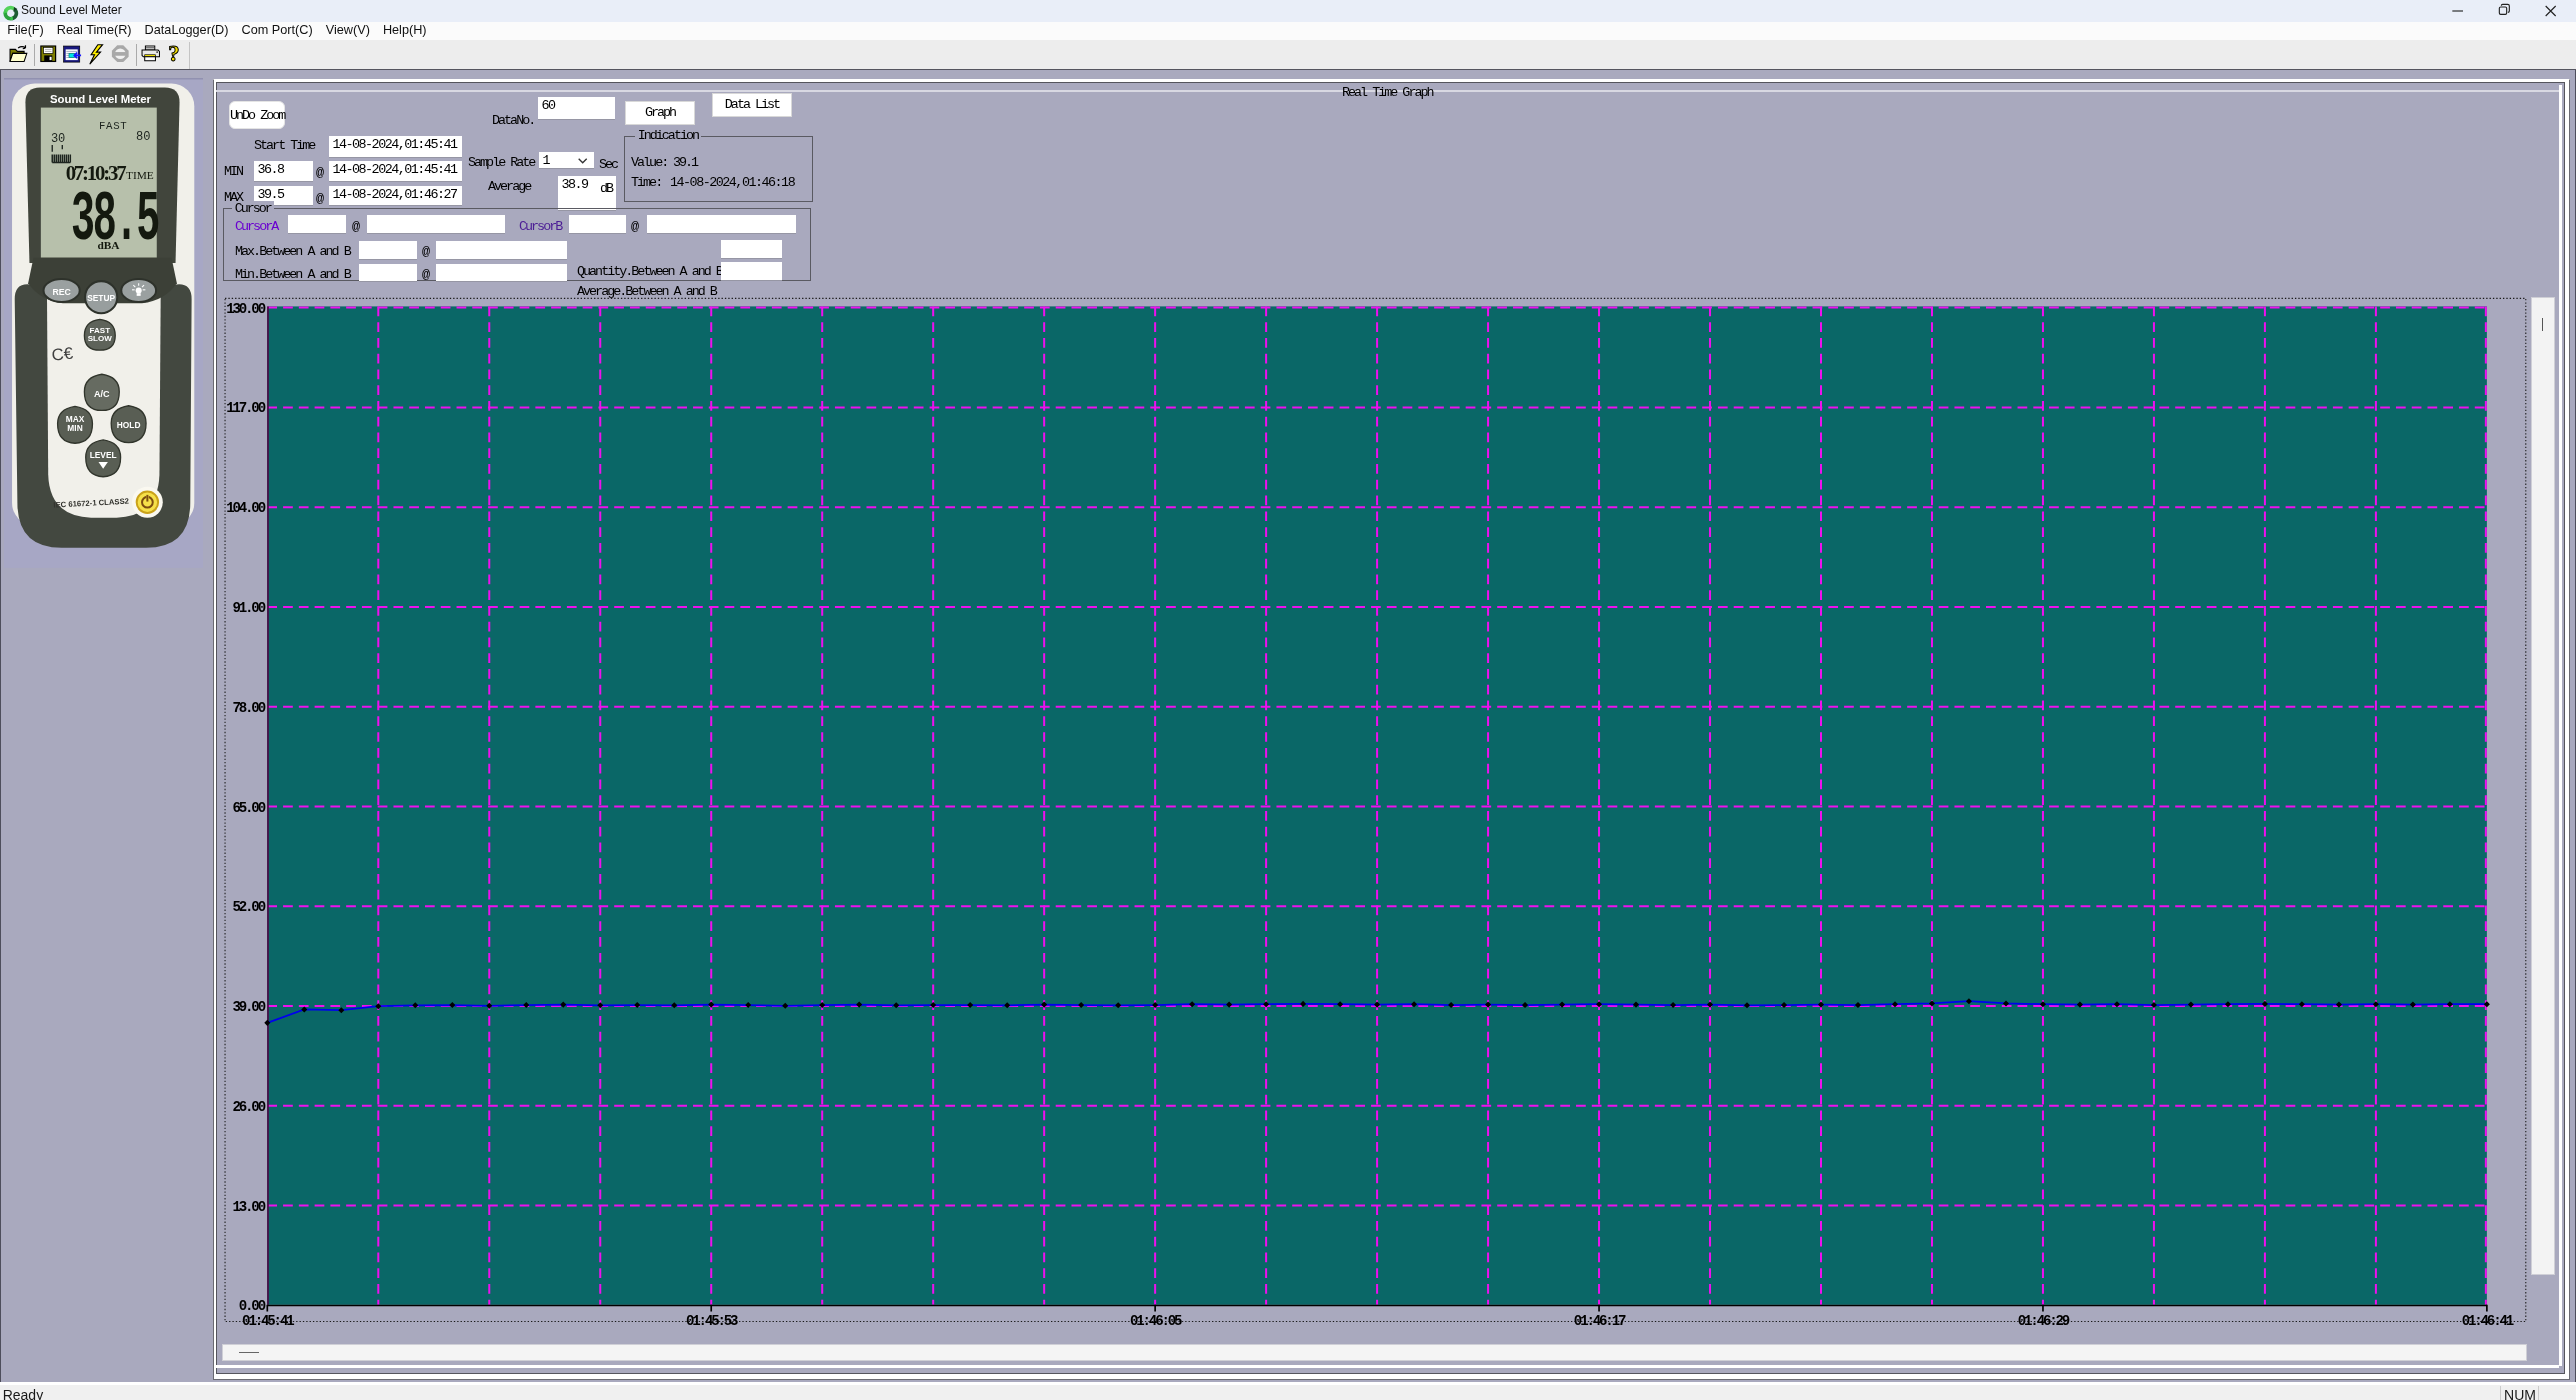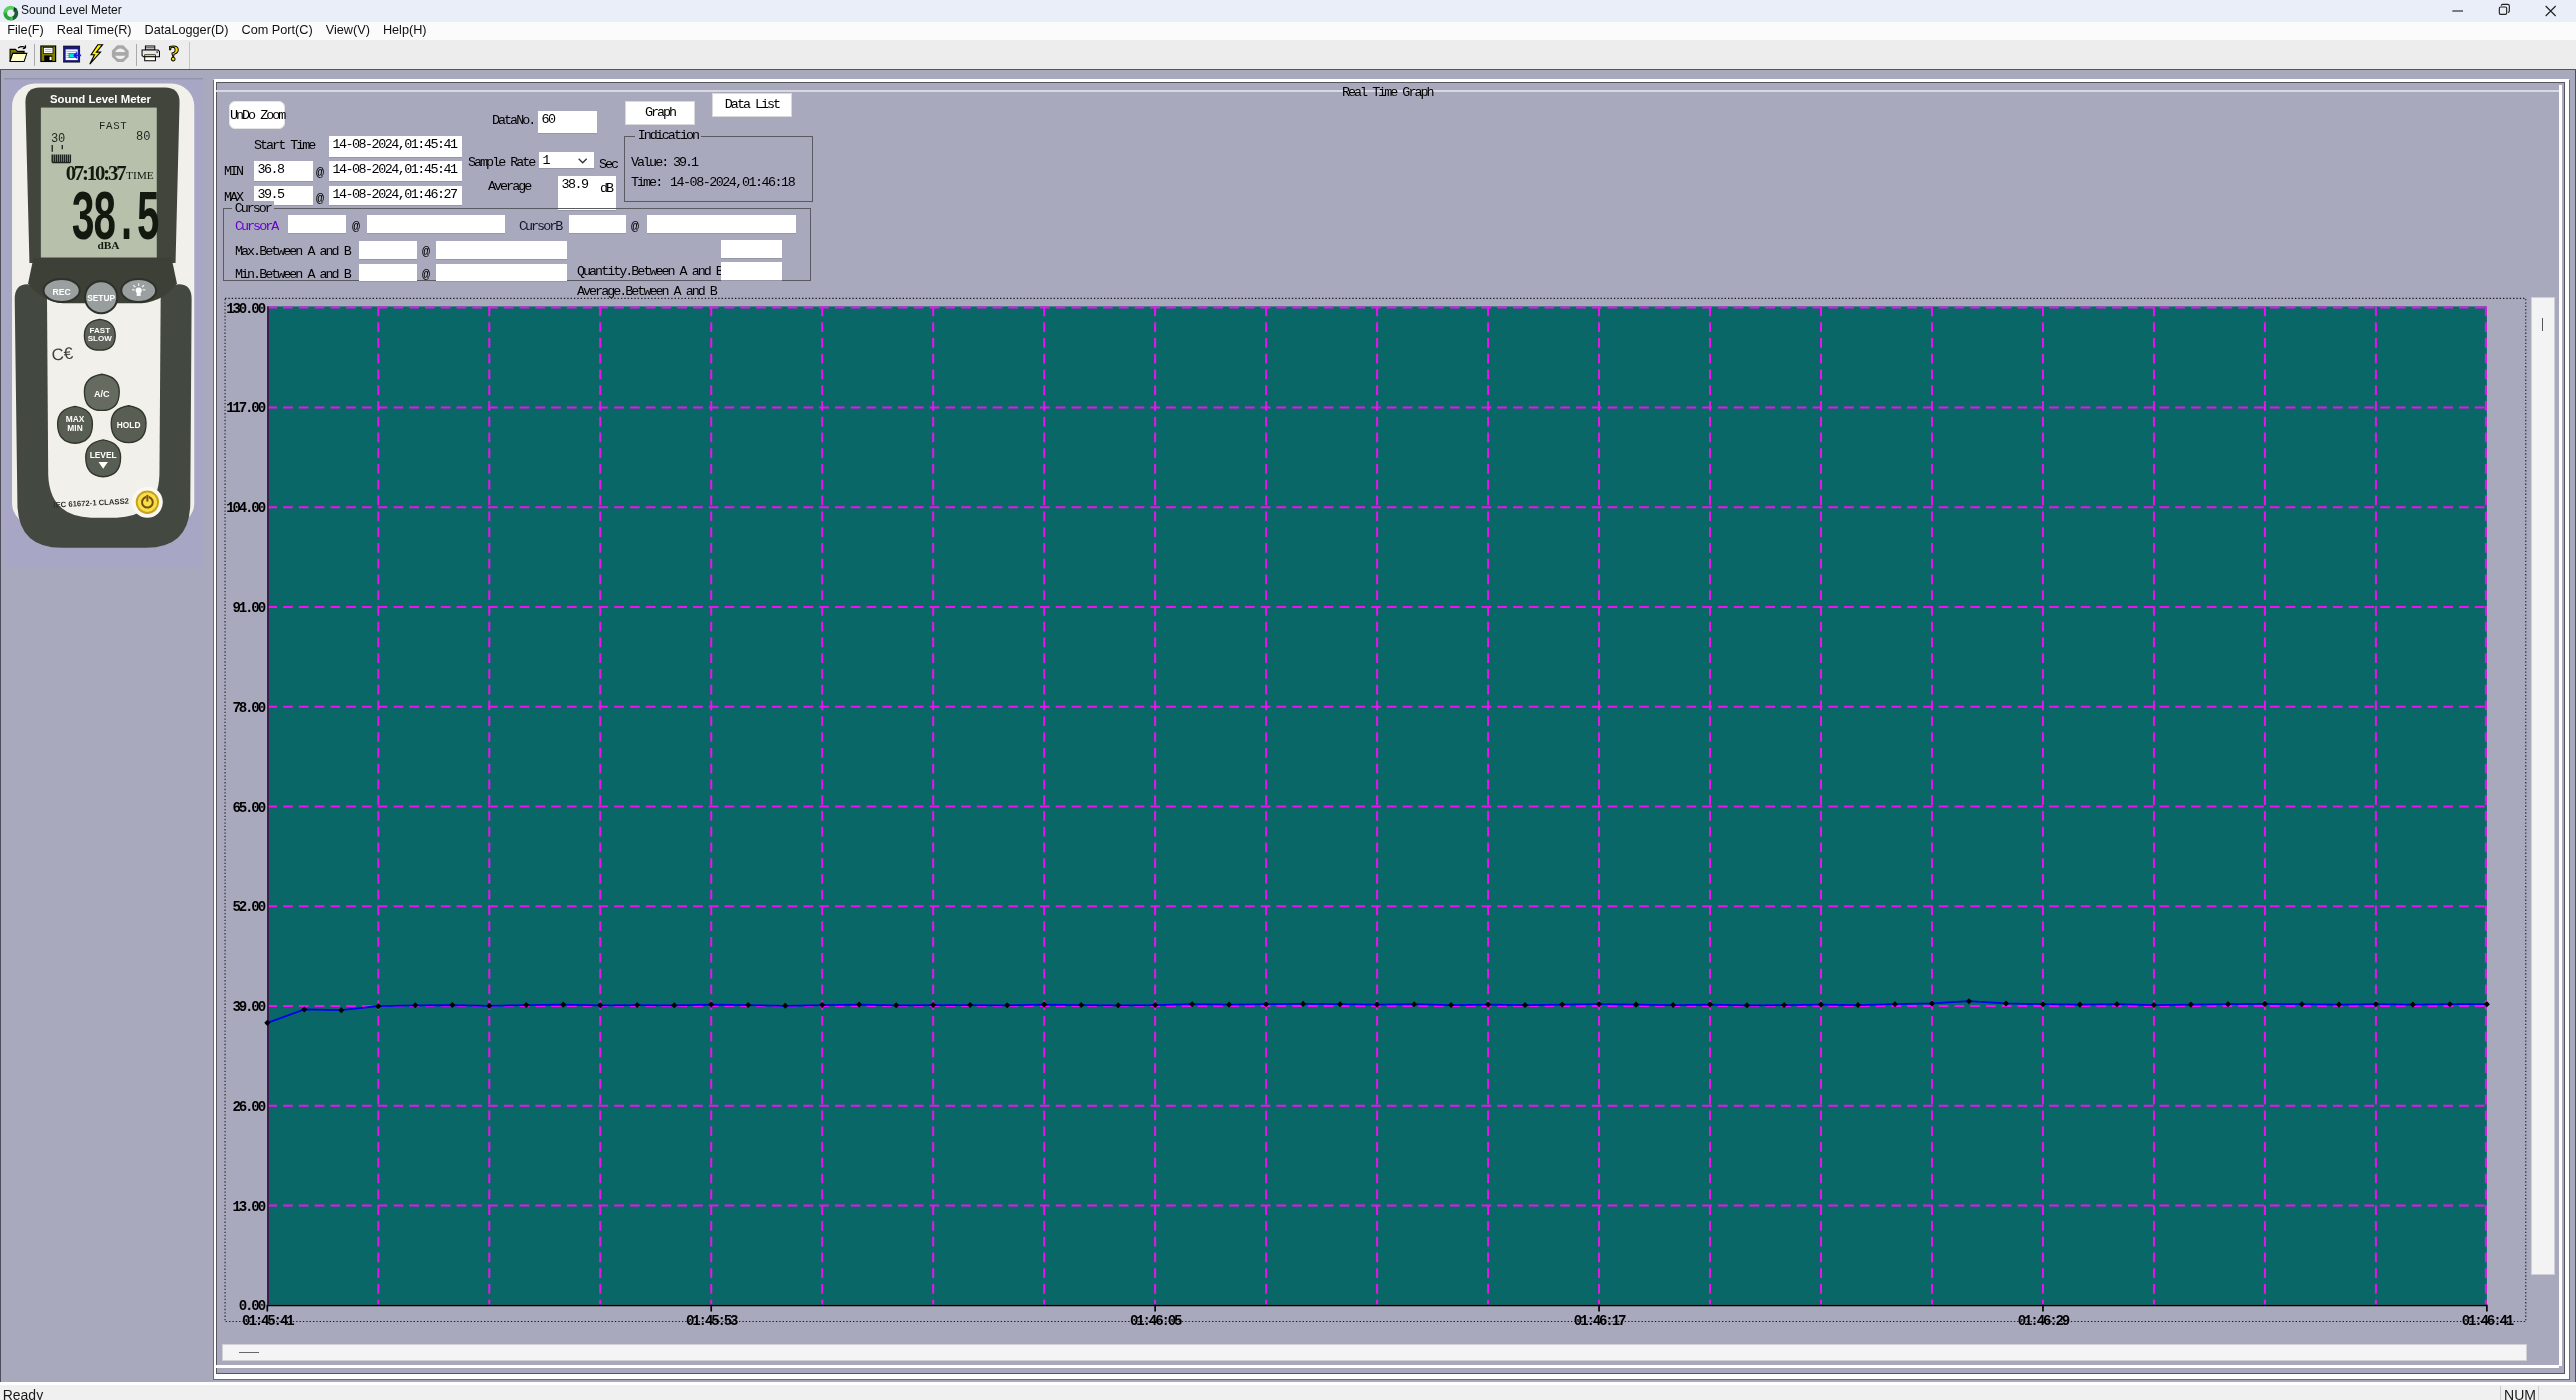--- a/index.html
+++ b/index.html
@@ -189,21 +189,21 @@
   <div class="abs" style="left:0;top:0;right:0;bottom:0;border-style:solid;border-color:#fff;border-width:2.7px 4.7px 5.4px 2px">
     <div class="abs" style="left:0;top:0;right:0;bottom:0;border:1.3px solid #55555d;background:#a9a9be"></div>
   </div>
 </div>
 <div class="abs" style="left:216px;top:90px;width:2343px;height:2px;background:#d8d8e2"></div>
 <div class="abs" style="left:216px;top:1365px;width:2343px;height:3.4px;background:#fff"></div>
 <div class="abs" style="left:2559px;top:85px;width:2.7px;height:1281px;background:#fff"></div>
 <div class="m abs" style="left:1342px;top:85px;letter-spacing:-2px">Real Time Graph</div>
 <div class="abs" style="left:229px;top:101px;width:56px;height:27.5px;background:#fff;border:0.7px solid #e4e4e4;border-radius:6px;text-align:center"><span class="m" style="line-height:27.5px">UnDo Zoom</span></div>
 <div class="m abs" style="left:492px;top:113px;">DataNo.</div>
-<div class="inp abs" style="left:538px;top:111px;width:59px;height:23px">
+<div class="inp abs" style="left:538px;top:97px;width:77px;height:23px">
     <div class="iv" style="padding-left:3.4px;letter-spacing:-1.5px">60</div>
   </div>
 <div class="abs btn" style="left:625px;top:101px;width:70px;height:23.5px"><span class="m" style="line-height:22px">Graph</span></div>
 <div class="abs btn" style="left:712px;top:93px;width:80px;height:23.5px"><span class="m" style="line-height:22px">Data List</span></div>
 <div class="abs grp" style="left:624px;top:136px;width:189px;height:66px"></div>
 <div class="m abs" style="left:635px;top:128px;background:#a9a9be;padding:0 2.7px">Indication</div>
 <div class="m abs" style="left:631px;top:155px;">Value:</div>
 <div class="m abs" style="left:673px;top:155px;">39.1</div>
 <div class="m abs" style="left:631px;top:175px;">Time:</div>
 <div class="m abs" style="left:670px;top:175px;letter-spacing:-1.5px">14-08-2024,01:46:18</div>
@@ -239,21 +239,21 @@
 <div class="inp abs" style="left:558px;top:176px;width:58px;height:35px">
     <div class="iv" style="padding-left:3.4px;letter-spacing:-1.5px">38.9</div>
   </div>
 <div class="m abs" style="left:600px;top:181px;">dB</div>
 <div class="abs grp" style="left:223px;top:208px;width:588px;height:73px"></div>
 <div class="m abs" style="left:232px;top:201px;background:#a9a9be;padding:0 2.7px">Cursor</div>
 <div class="m abs" style="left:235px;top:219px;color:#6a00d0">CursorA</div>
 <div class="inp abs" style="left:288px;top:215px;width:58px;height:19px"></div>
 <div class="m abs" style="left:352px;top:219px;">@</div>
 <div class="inp abs" style="left:367px;top:215px;width:138px;height:19px"></div>
-<div class="m abs" style="left:519px;top:219px;color:#0f172a">CursorB</div>
+<div class="m abs" style="left:519px;top:219px;color:#4c1d95">CursorB</div>
 <div class="inp abs" style="left:569px;top:215px;width:57px;height:19px"></div>
 <div class="m abs" style="left:631px;top:219px;">@</div>
 <div class="inp abs" style="left:647px;top:215px;width:149px;height:19px"></div>
 <div class="m abs" style="left:235px;top:244px;">Max.Between A and B</div>
 <div class="inp abs" style="left:359px;top:241px;width:58px;height:19px"></div>
 <div class="m abs" style="left:422px;top:244px;">@</div>
 <div class="inp abs" style="left:436px;top:241px;width:131px;height:19px"></div>
 <div class="m abs" style="left:577px;top:241px;margin-top:43px;">Average.Between A and B</div>
 <div class="inp abs" style="left:721px;top:240px;width:61px;height:19px"></div>
 <div class="m abs" style="left:235px;top:267px;">Min.Between A and B</div>

